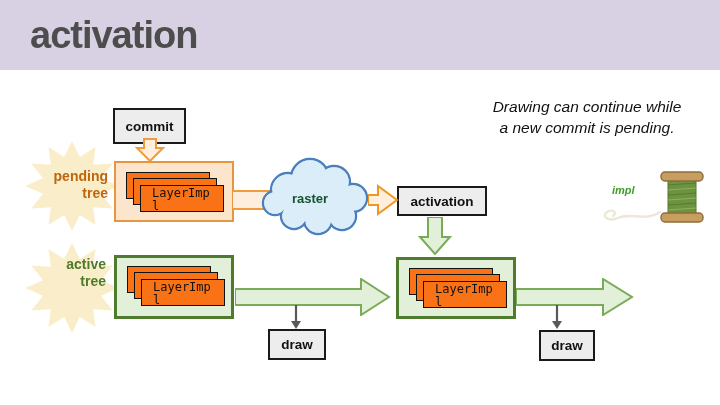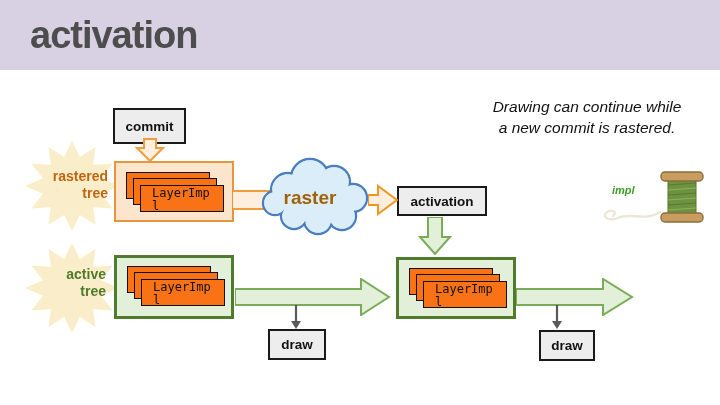--- a/index.html
+++ b/index.html
@@ -31,46 +31,46 @@
     background:#fdeedd;border-top:2.2px solid #f09b3c;border-bottom:2.2px solid #f09b3c;
     box-sizing:border-box;z-index:1;}
   .svgabs{position:absolute;}
   
   .note{position:absolute;left:462px;top:96px;width:250px;text-align:center;
     font-style:italic;font-weight:400;font-size:15.5px;line-height:21px;color:#111;}
   
   .startxt{position:absolute;width:88px;text-align:right;font-weight:bold;
     font-size:14px;line-height:16.5px;}
   .startxt.pending{left:20px;top:168px;color:#bf650f;}
-  .startxt.active{left:18px;top:266px;color:#4f7b28;}
+  .startxt.active{left:18px;top:256px;color:#4f7b28;}
   
   .cloudtxt{position:absolute;left:252px;top:156px;width:116px;height:84px;
     display:flex;align-items:center;justify-content:center;
-    font-weight:bold;font-size:19px;color:#a16207;z-index:3;}
+    font-weight:bold;font-size:13px;color:#14532d;z-index:3;}
   .impl{position:absolute;left:612px;top:184px;font-weight:bold;font-style:italic;
     font-size:11px;color:#3f9e28;}
 </style>
 </head>
 <body>
 
 <div id="stage">
 
   <div class="header"></div>
   <div class="title">activation</div>
 
   <div class="note">
     <div>Drawing can continue while</div>
-    <div>a new commit is rastered.</div>
+    <div>a new commit is pending.</div>
   </div>
 
   <svg class="svgabs" style="left:22px;top:138px;z-index:0;" width="100" height="96" viewBox="0 0 100 96">
     <polygon fill="#faeeca" points="97,48 79,55.8 90.7,70.5 71.2,69.2 73.5,87 57.8,77 50,93 42.2,77 26.5,87 28.8,69.2 9.3,70.5 21,55.8 3,48 21,40.2 9.3,25.5 28.8,26.8 26.5,9 42.2,19 50,3 57.8,19 73.5,9 71.2,26.8 90.7,25.5 79,40.2"></polygon>
   </svg>
   <div class="startxt pending">
-    <div>rastered</div>
+    <div>pending</div>
     <div>tree</div>
   </div>
 
   <svg class="svgabs" style="left:22px;top:240px;z-index:0;" width="100" height="96" viewBox="0 0 100 96">
     <polygon fill="#faeeca" points="97,48 79,55.8 90.7,70.5 71.2,69.2 73.5,87 57.8,77 50,93 42.2,77 26.5,87 28.8,69.2 9.3,70.5 21,55.8 3,48 21,40.2 9.3,25.5 28.8,26.8 26.5,9 42.2,19 50,3 57.8,19 73.5,9 71.2,26.8 90.7,25.5 79,40.2"></polygon>
   </svg>
   <div class="startxt active">
     <div>active</div>
     <div>tree</div>
   </div>

